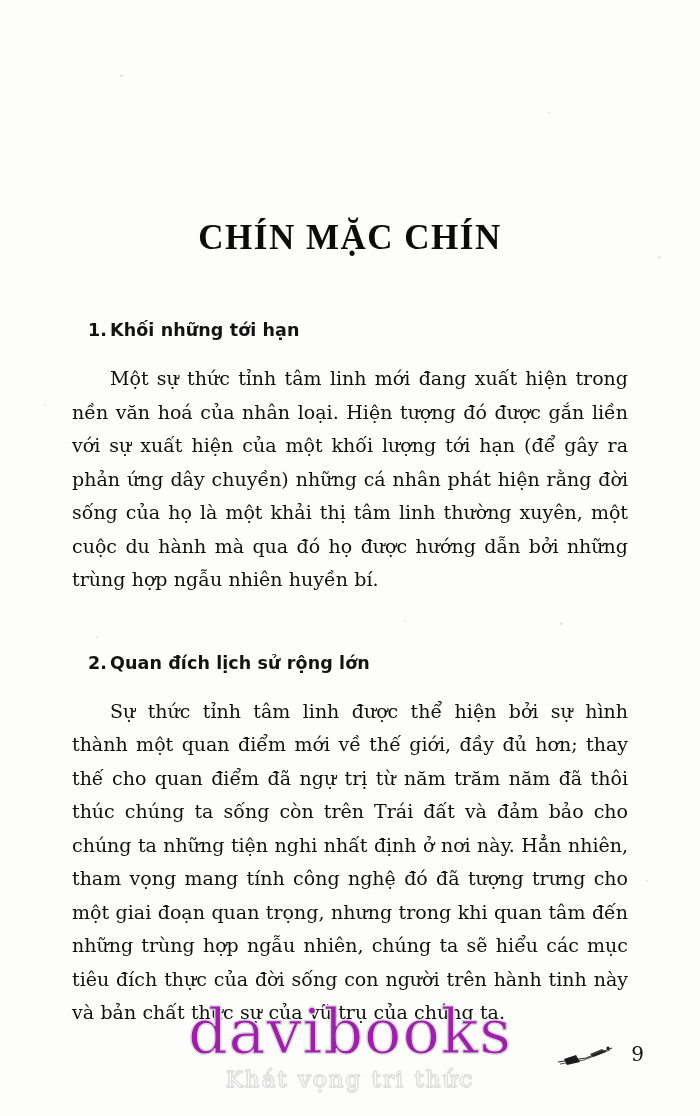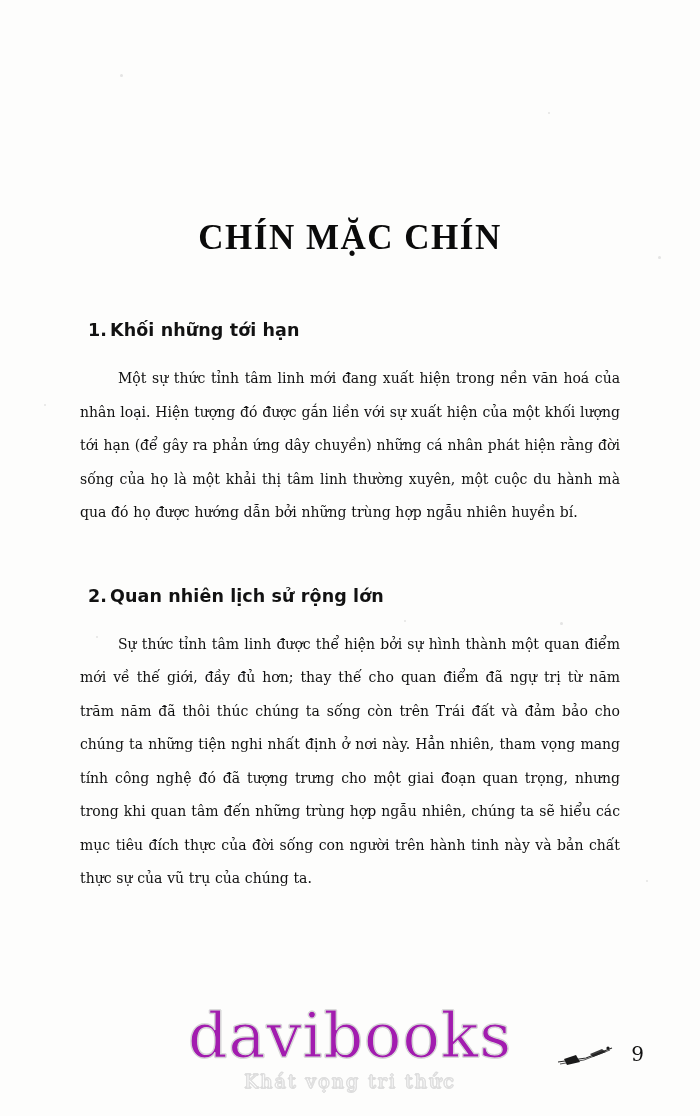--- a/index.html
+++ b/index.html
@@ -52,26 +52,26 @@
     letter-spacing: 0.1px;
   }
   .section-heading .num {
     display: inline-block;
     min-width: 22px;
   }
   .sec1-heading { margin-top: 62px; }
   .sec2-heading { margin-top: 56px; }
   .body-par {
     font-family: "DejaVu Serif", serif;
-    font-size: 14px;
+    font-size: 19px;
     line-height: 33.5px;
     text-align: justify;
     text-justify: inter-word;
     color: #101010;
-    margin: 8px;
+    margin: 0;
     text-indent: 38px;
     word-spacing: 0.3px;
   }
   .sec1-par { margin-top: 22px; }
   .sec2-par { margin-top: 22px; }
 
   
   .watermark {
     position: absolute;
     left: 0;
@@ -86,21 +86,21 @@
     font-size: 62px;
     color: #a21caf;
     -webkit-text-stroke: 1px #d9d9d9;
     text-shadow:
       -1px 0 #dcdcdc, 1px 0 #dcdcdc, 0 -1px #dcdcdc, 0 1px #dcdcdc;
     letter-spacing: 1px;
     line-height: 64px;
   }
   .watermark .wm-sub {
     font-family: "DejaVu Serif", serif;
-    font-size: 19px;
+    font-size: 23px;
     color: #ffffff;
     -webkit-text-stroke: 0.8px #dcdcdc;
     text-shadow:
       -1px 0 #e0e0e0, 1px 0 #e0e0e0, 0 -1px #e0e0e0, 0 1px #e0e0e0;
     letter-spacing: 2px;
     margin-top: 2px;
   }
   .page-number {
     position: absolute;
     right: 56px;
@@ -143,21 +143,21 @@
 
     <div class="section">
       <div class="section-heading sec1-heading">
         <span class="num">1.</span><span>Khối những tới hạn</span>
       </div>
       <p class="body-par sec1-par">Một sự thức tỉnh tâm linh mới đang xuất hiện trong nền văn hoá của nhân loại. Hiện tượng đó được gắn liền với sự xuất hiện của một khối lượng tới hạn (để gây ra phản ứng dây chuyền) những cá nhân phát hiện rằng đời sống của họ là một khải thị tâm linh thường xuyên, một cuộc du hành mà qua đó họ được hướng dẫn bởi những trùng hợp ngẫu nhiên huyền bí.</p>
     </div>
 
     <div class="section">
       <div class="section-heading sec2-heading">
-        <span class="num">2.</span><span>Quan nhiên lịch sử rộng lớn</span>
+        <span class="num">2.</span><span>Quan đích lịch sử rộng lớn</span>
       </div>
       <p class="body-par sec2-par">Sự thức tỉnh tâm linh được thể hiện bởi sự hình thành một quan điểm mới về thế giới, đầy đủ hơn; thay thế cho quan điểm đã ngự trị từ năm trăm năm đã thôi thúc chúng ta sống còn trên Trái đất và đảm bảo cho chúng ta những tiện nghi nhất định ở nơi này. Hẳn nhiên, tham vọng mang tính công nghệ đó đã tượng trưng cho một giai đoạn quan trọng, nhưng trong khi quan tâm đến những trùng hợp ngẫu nhiên, chúng ta sẽ hiểu các mục tiêu đích thực của đời sống con người trên hành tinh này và bản chất thực sự của vũ trụ của chúng ta.</p>
     </div>
 
   </div>
 
   <div class="watermark">
     <div class="wm-main">davibooks</div>
     <div class="wm-sub">Khát vọng tri thức</div>
   </div>

